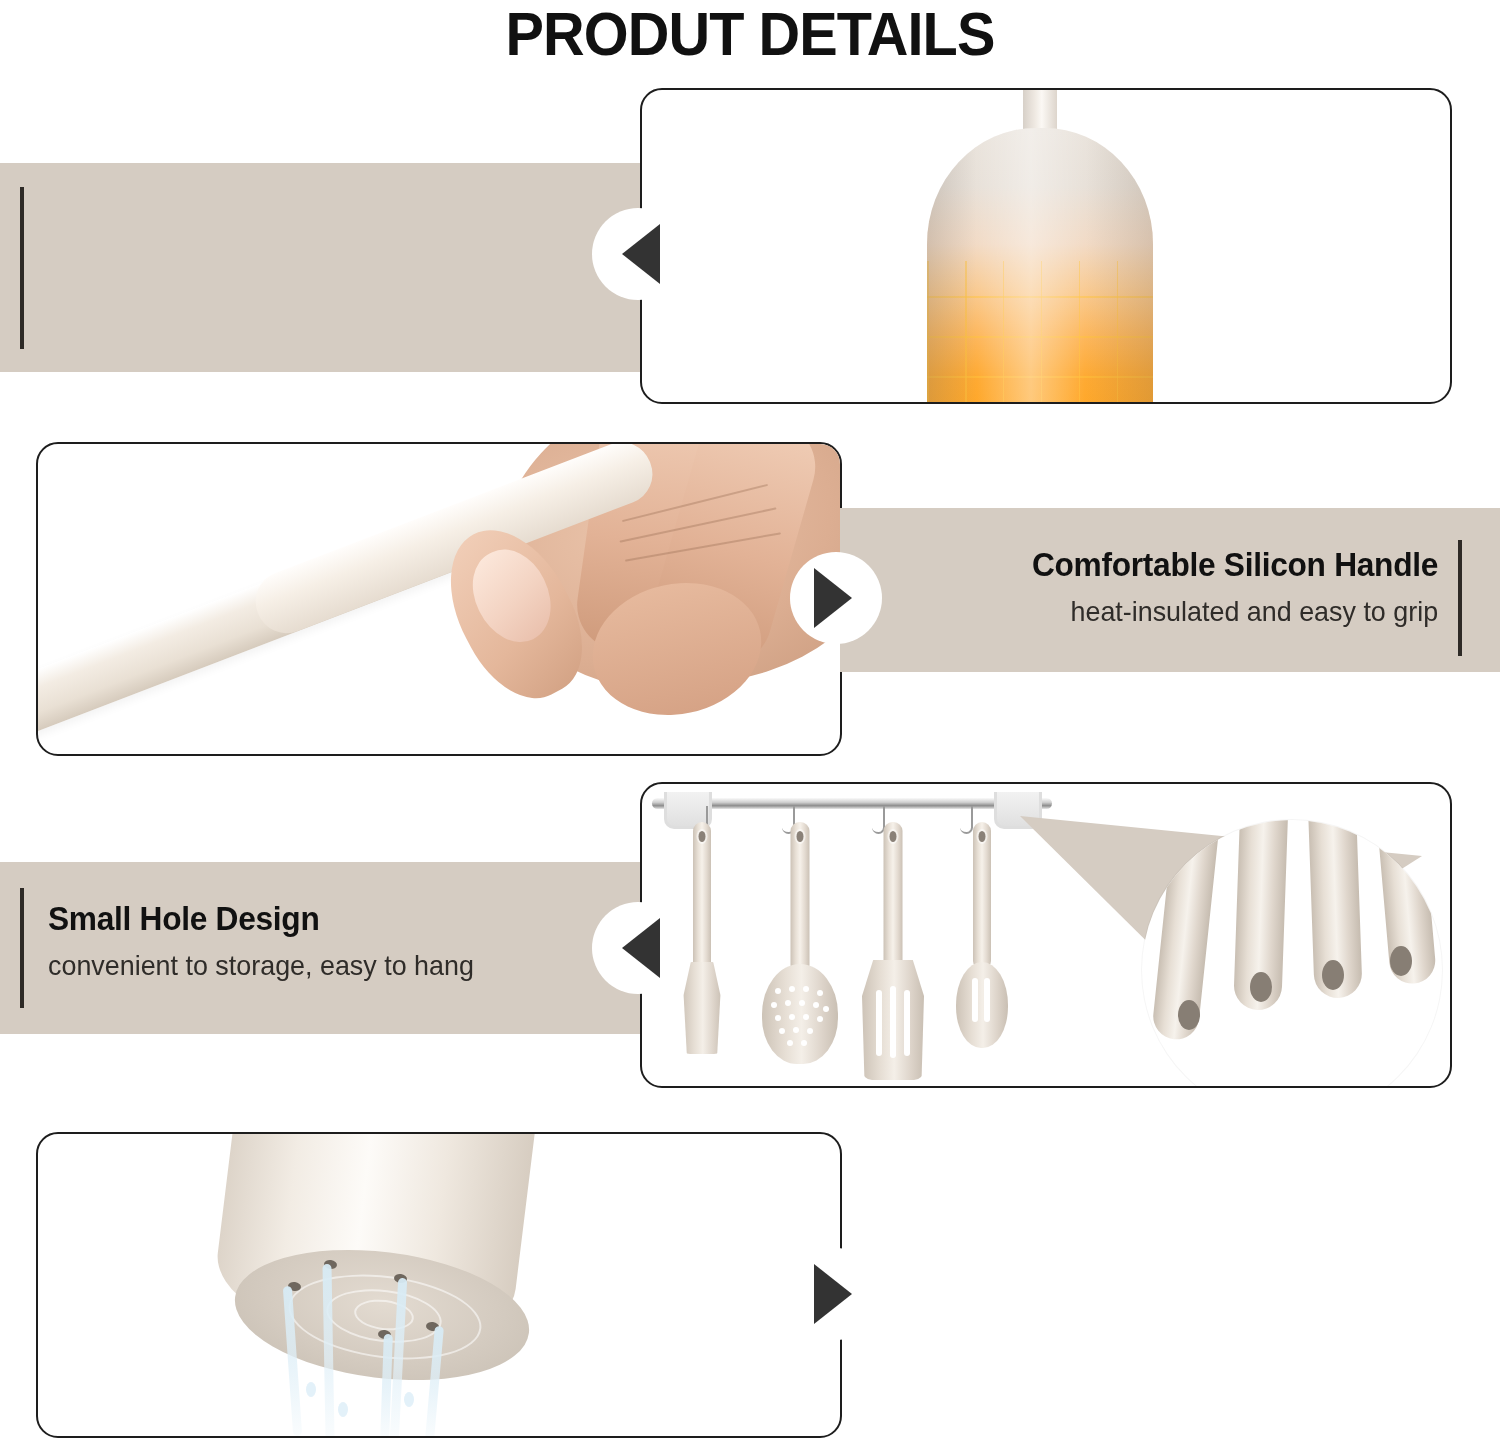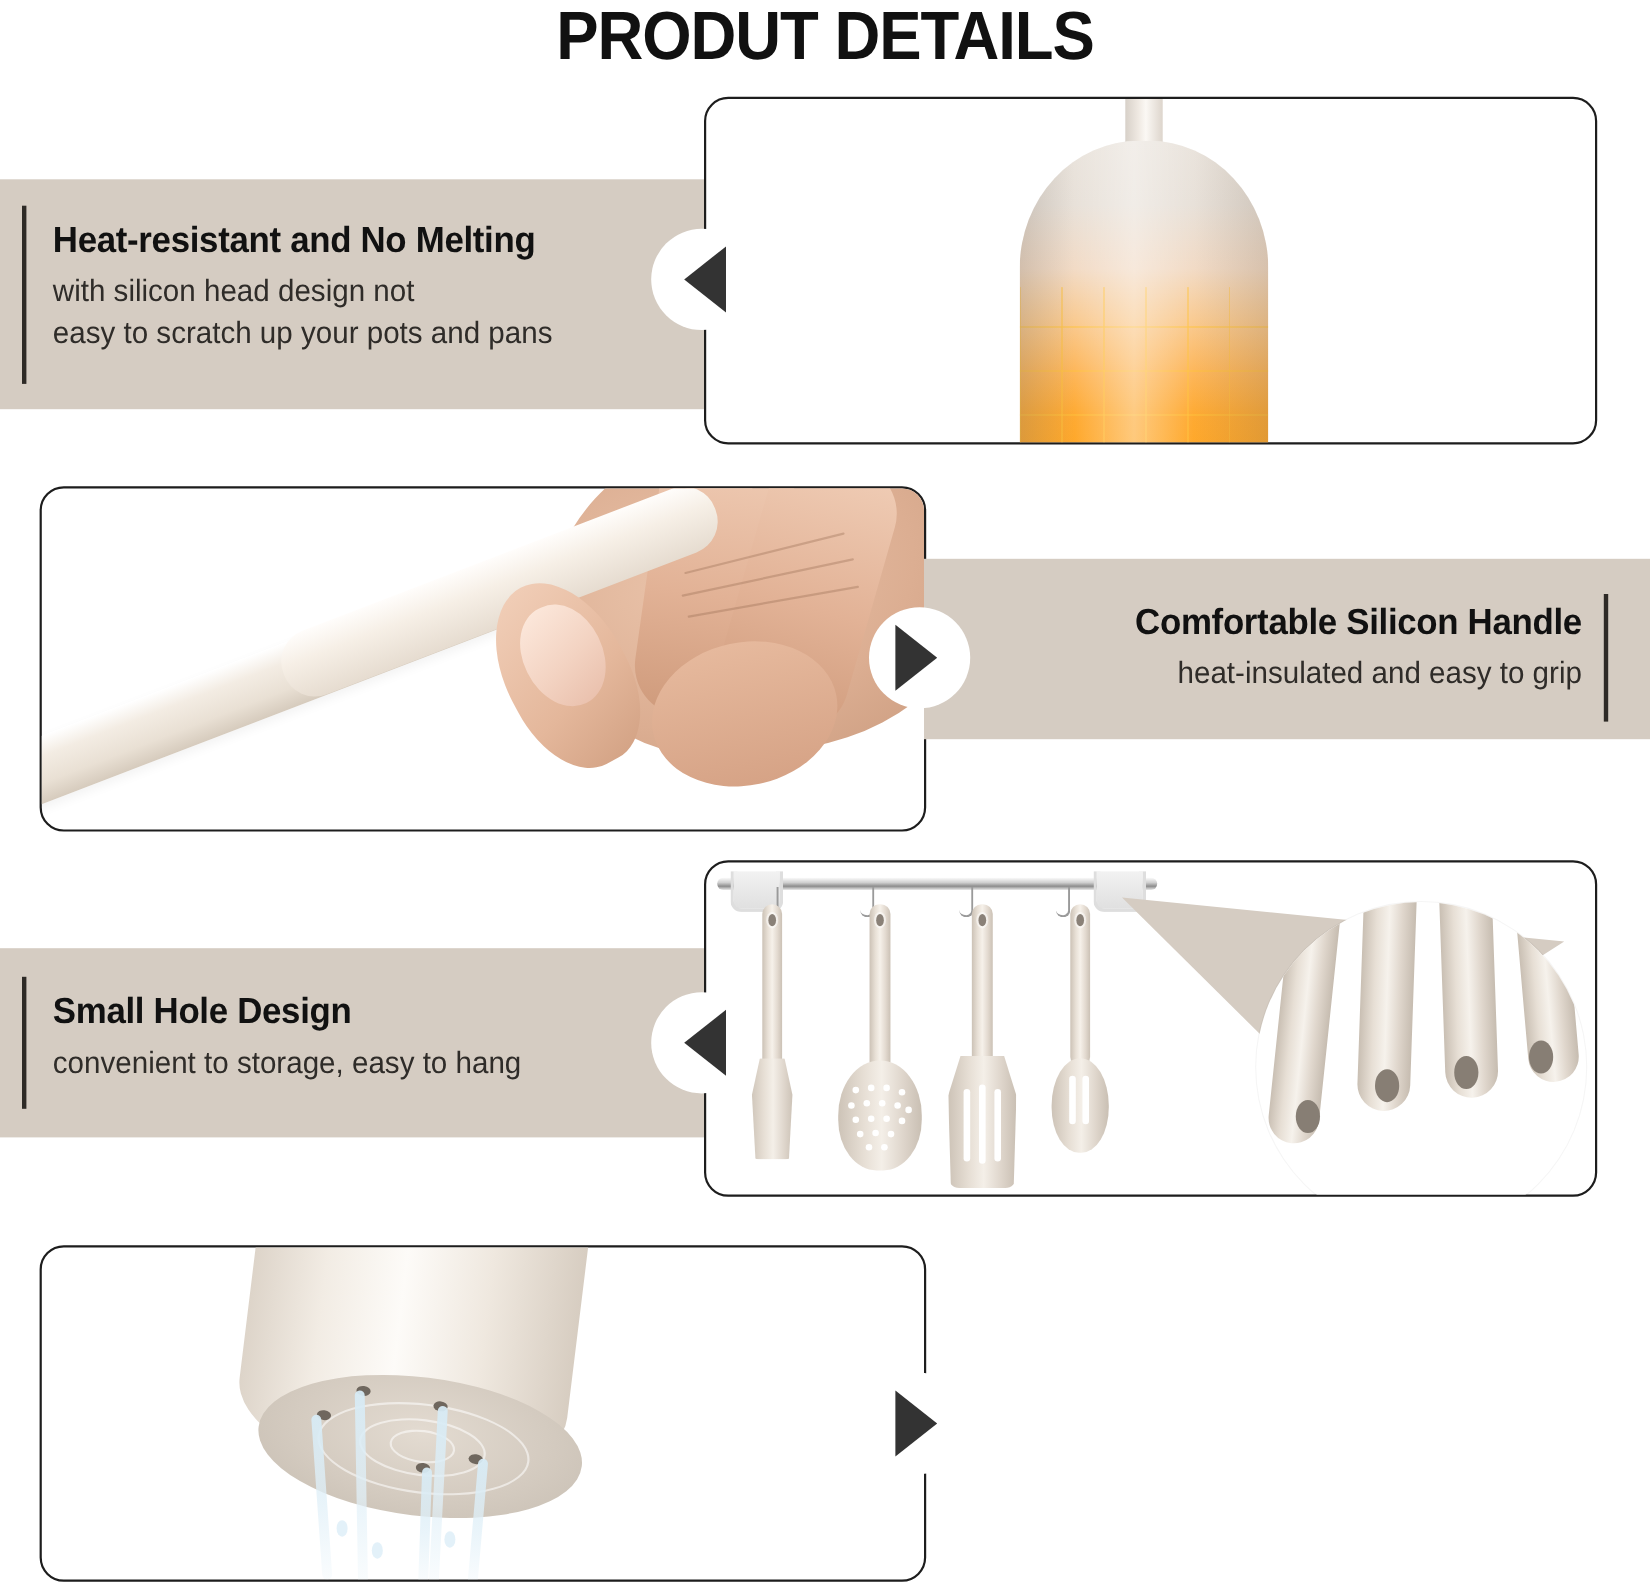--- a/index.html
+++ b/index.html
@@ -292,25 +292,20 @@
 </style>
 </head>
 <body>
 
 <div class="stage">
 
   <div class="page-title">PRODUT DETAILS</div>
 
   <div class="band band-left" style="left:0;top:163px;width:660px;height:209px;">
     <div class="accent" style="left:20px;top:24px;height:162px;"></div>
-    <div class="band-text" style="left:48px;top:36px;">
-      <div class="band-title">Heat-resistant and No Melting</div>
-      <div class="band-sub">with silicon head design not</div>
-      <div class="band-sub" style="margin-top:2px;">easy to scratch up your pots and pans</div>
-    </div>
   </div>
 
   <div class="arrow-badge" style="left:592px;top:208px;">
     <div class="tri tri-left"></div>
   </div>
 
   <div class="panel" style="left:640px;top:88px;width:812px;height:316px;">
     <div class="spatula-wrap" style="left:406px;">
       <div class="spat-handle"></div>
       <div class="spat-head">

